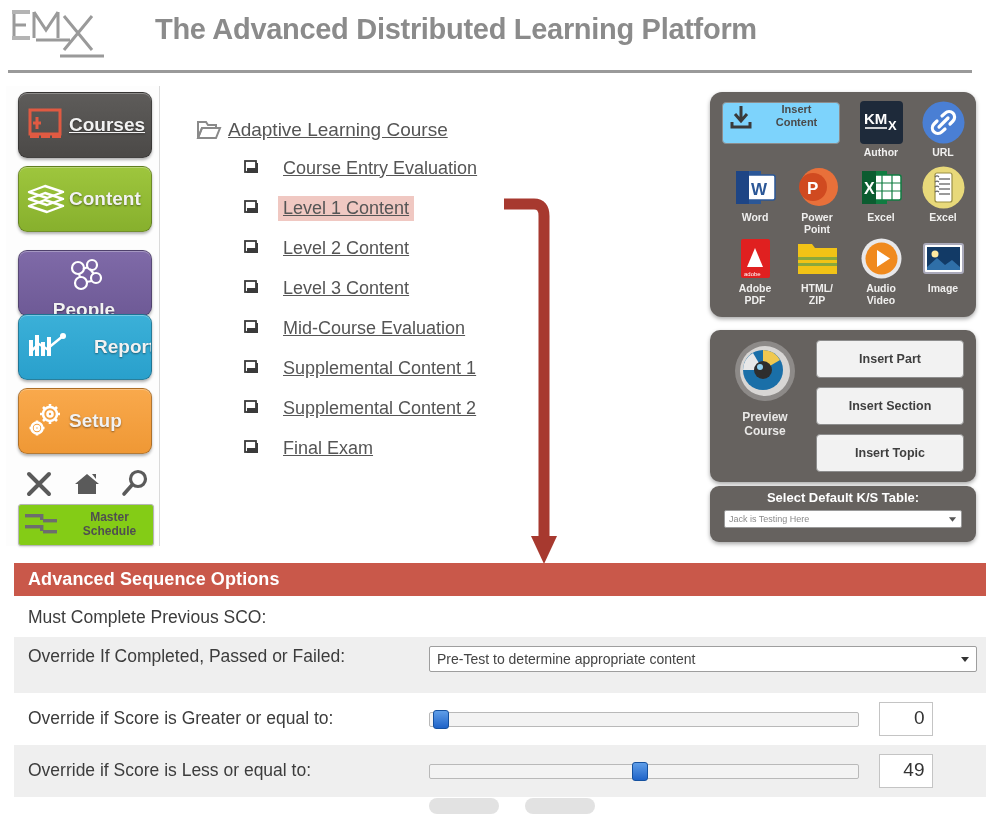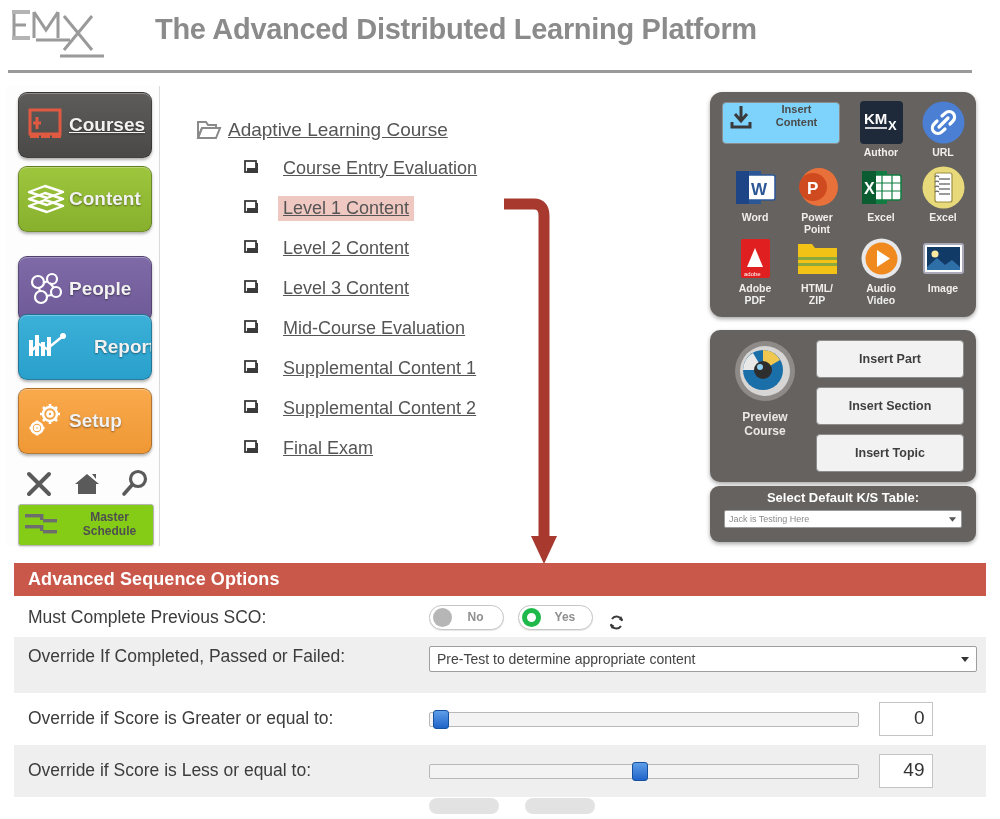--- a/index.html
+++ b/index.html
@@ -43,21 +43,21 @@
     box-shadow: 0 2px 3px rgba(0,0,0,.30), inset 0 1px 0 rgba(255,255,255,.30);
     display:flex; align-items:center; cursor:pointer; overflow:hidden;
   }
   .nav-ico { width:48px; height:48px; margin-left:4px; flex:0 0 auto;
              display:flex; align-items:center; justify-content:center; }
   .nav-lbl { font-size:19px; color:#f2f2f2; font-weight:700;
              text-shadow:0 1px 2px rgba(0,0,0,.45); margin-left:-2px; }
   #nav-courses { top:6px;   background:linear-gradient(#5e5c5a,#4b4947); }
   #nav-courses .nav-lbl { text-decoration:underline; }
   #nav-content { top:80px;  background:linear-gradient(#9ec63d,#87b02d); }
-  #nav-people  { top:170px; background:linear-gradient(#7f6aa8,#6e5a96); }
+  #nav-people  { top:164px; background:linear-gradient(#7f6aa8,#6e5a96);flex-direction:column; }
   #nav-reports { top:228px; background:linear-gradient(#3bb0d8,#29a0cc);gap:25px; }
   #nav-setup   { top:302px; background:linear-gradient(#f7a councillors,#f09a3a); background:linear-gradient(#f9a94c,#ef9835); }
 
   #quick-icons {
     position:absolute; left:10px; top:378px; width:138px; height:40px;
     display:flex; align-items:center; gap:14px; padding-left:6px;
   }
   .qicon { width:34px; height:34px; cursor:pointer; display:flex;
            align-items:center; justify-content:center; }
   #master-schedule {
@@ -609,40 +609,20 @@
   </div>
 </div>
 
 <div id="aso">
   <div id="aso-header">
     <span>Advanced Sequence Options</span>
   </div>
 
   <div class="frow" id="row1">
     <div class="flabel">Must Complete Previous SCO:</div>
-    <div class="fctl">
-      <span class="toggle off">
-        <span class="tknob"></span>
-        <span class="tlabel">No</span>
-      </span>
-      <span class="toggle on">
-        <span class="tknob"></span>
-        <span class="tlabel">Yes</span>
-      </span>
-      <span id="refresh-icon">
-        <svg width="17" height="17" viewBox="0 0 17 17">
-          <g fill="none" stroke="#3a3a3a" stroke-width="2">
-            <path d="M14 7 a5.5 5.5 0 0 0 -10 -2"></path>
-            <path d="M3 10 a5.5 5.5 0 0 0 10 2"></path>
-          </g>
-          <path d="M13 2 L15 6 L11 6 Z" fill="#3a3a3a"></path>
-          <path d="M4 15 L2 11 L6 11 Z" fill="#3a3a3a"></path>
-        </svg>
-      </span>
-    </div>
   </div>
 
   <div class="frow" id="row2">
     <div class="flabel">Override If Completed, Passed or Failed:</div>
     <div class="fctl">
       <div class="fselect">
         <span>Pre-Test to determine appropriate content</span>
         <svg class="caret" viewBox="0 0 10 7">
           <path d="M1 1 L5 6 L9 1 Z" fill="#333"></path>
         </svg>

